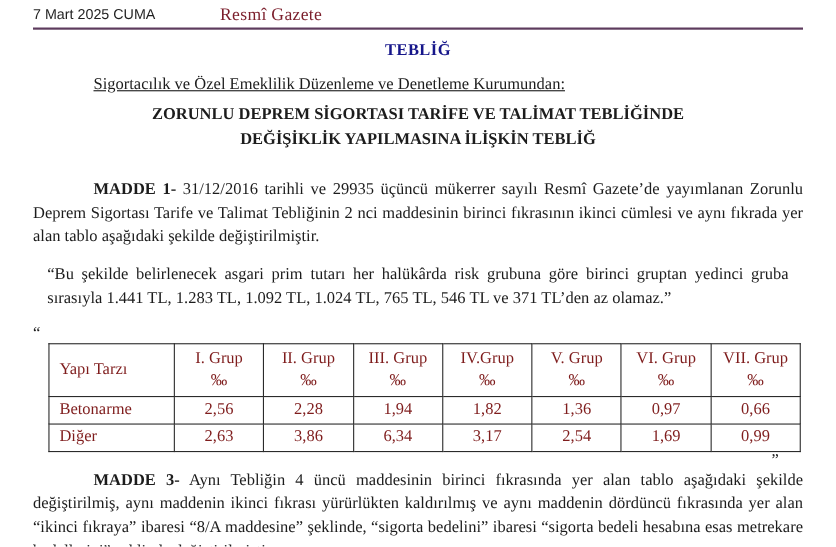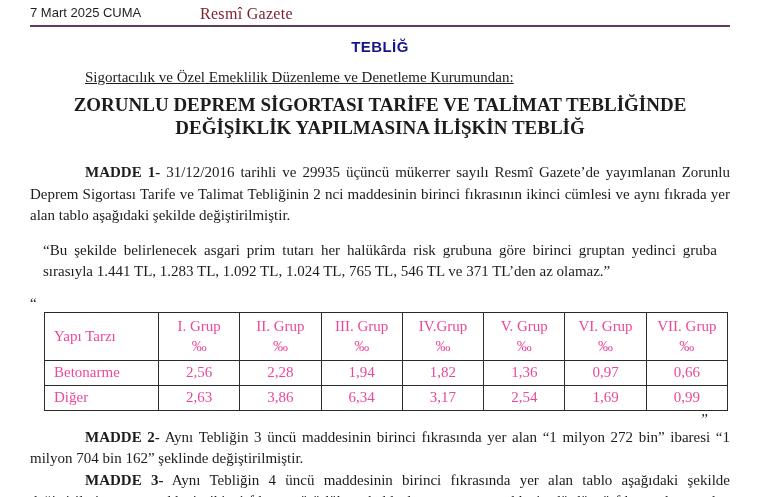--- a/index.html
+++ b/index.html
@@ -23,47 +23,47 @@
   .hdr-date { width:170px; text-align:left; }
   .hdr-issue { width:170px; text-align:right; }
   .masthead {
     font-size:16px; font-weight:normal; color:#7b1e2b;
     letter-spacing:0.3px;
   }
   .header-rule { height:2px; margin:2px 30px 0 30px; }
   
   .teblig {
     text-align:center;
-    font-family:Liberation Sans, sans-serif;
+    font-family:Liberation Serif, serif;
     font-weight:bold; font-size:15px;
     margin-top:11px; letter-spacing:0.4px;
   }
   
   .authority {
     margin:14px 30px 0 30px;
     padding-left:55px;
     font-size:15px;
   }
   .authority .u { text-decoration:underline; }
   
   .doc-title {
     text-align:center; font-weight:bold;
-    font-size:19px; line-height:23px; margin-top:7px;
+    font-size:15px; line-height:23px; margin-top:7px;
   }
   
   .body-block { margin:0 30px; font-size:15px; line-height:21.5px; text-align:justify; }
   p.madde { text-indent:55px; margin:0; }
   p.m1 { margin-top:23px; }
   p.quote { margin:13px; }
   .open-quote { margin:0; height:15px; line-height:15px; font-size:15px; }
   
   table.tariff {
     border-collapse:collapse; table-layout:fixed;
     width:684px; margin:1px 0 0 14px;
-    font-size:15px; color:#ec4899;
+    font-size:15px; color:#7f1d1d;
   }
   table.tariff td { border:1px solid #2b2b2b; text-align:center; padding:1px 4px; overflow:hidden; }
   table.tariff .c0 { width:100px; text-align:left; padding-left:9px; }
   table.tariff tr.head td { height:45px; line-height:20px; vertical-align:middle; }
   table.tariff tr.data td { height:22px; }
   .close-quote { text-align:right; margin:1px 22px 0 0; font-size:15px; line-height:15px; }
   .m2 { margin-top:6px; }
 </style>
 </head>
 <body>
@@ -143,17 +143,16 @@
         <td>3,17</td>
         <td>2,54</td>
         <td>1,69</td>
         <td>0,99</td>
       </tr>
     </tbody>
       </table>
 
     <div class="close-quote">”</div>
 
-    <p class="madde m2"><b>MADDE 2-</b><span> Aynı Tebliğin 3 üncü maddesinin birinci fıkrasında yer alan “1 milyon 272 bin” ibaresi “1 milyon 704 bin 162” şeklinde değiştirilmiştir.</span></p>
     <p class="madde"><b>MADDE 3-</b><span> Aynı Tebliğin 4 üncü maddesinin birinci fıkrasında yer alan tablo aşağıdaki şekilde değiştirilmiş, aynı maddenin ikinci fıkrası yürürlükten kaldırılmış ve aynı maddenin dördüncü fıkrasında yer alan “ikinci fıkraya” ibaresi “8/A maddesine” şeklinde, “sigorta bedelini” ibaresi “sigorta bedeli hesabına esas metrekare bedellerini” şeklinde değiştirilmiştir.</span></p>
   </div>
 
 </div>
 
 </body></html>

